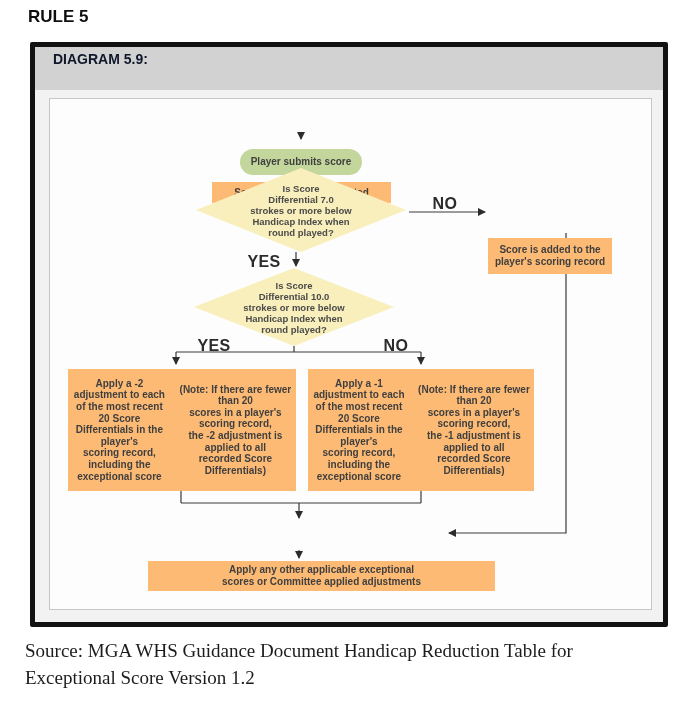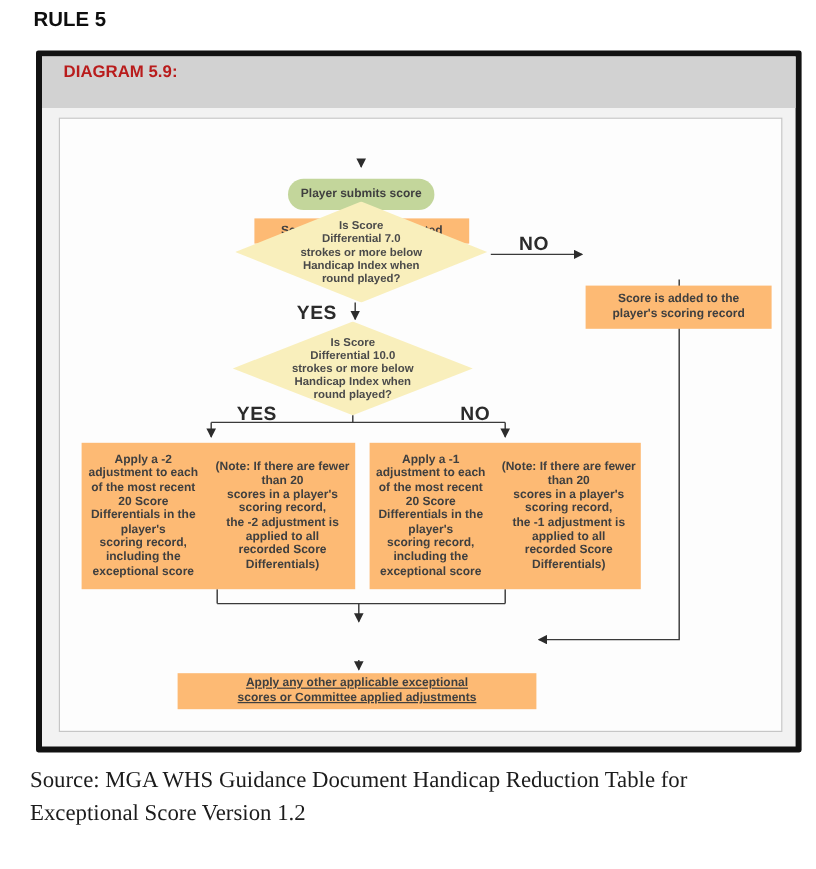--- a/index.html
+++ b/index.html
@@ -5,21 +5,21 @@
   html,body{margin:0;padding:0;background:#ffffff;}
   #page{position:relative;width:680px;height:724px;background:#ffffff;overflow:hidden;
         font-family:"Liberation Sans",sans-serif;}
   .abs{position:absolute;box-sizing:border-box;}
   .pre{white-space:pre-line;}
 
   #rule-label{left:28px;top:7px;font-size:17px;font-weight:bold;color:#0e0e0e;letter-spacing:0px;}
 
   #frame{left:30px;top:42px;width:638px;height:585px;border:5px solid #121212;background:#f2f2f2;border-radius:2px;}
   #diagram-header{position:absolute;left:0;top:0;right:0;height:38px;background:#d2d2d2;
-      display:flex;align-items:flex-start;padding:5px 6px 0 18px;color:#b91c1c;
+      display:flex;align-items:flex-start;padding:5px 6px 0 18px;color:#0f172a;
       font-size:14px;font-weight:bold;line-height:14px;}
   #diagram-header .prefix{width:122px;flex:0 0 auto;}
   #diagram-header .title{white-space:pre-line;}
 
   #panel{left:49px;top:98px;width:603px;height:512px;background:#fdfdfd;border:1px solid #c6c6c6;}
 
   #connectors{left:0;top:0;width:680px;height:724px;pointer-events:none;}
 
   .shape{display:flex;align-items:center;justify-content:center;text-align:center;
          color:#3f3f3f;font-weight:bold;}
@@ -34,28 +34,28 @@
 
   .branch-label{font-size:16px;font-weight:bold;color:#2b2b2b;text-align:center;letter-spacing:0.4px;}
 
   .bigbox{flex-direction:row;justify-content:center;gap:8px;padding:4px 2px;}
   .bigbox .t{font-size:10px;line-height:11.6px;}
 
   #start-oval{left:240px;top:108px;width:122px;height:26px;border-radius:13px;}
   #calc-box{left:212px;top:141px;width:179px;height:21px;}
   #decision1{left:196px;top:168px;width:210px;height:84px;}
   #no1-label{left:424px;top:195px;width:42px;}
-  #score-added-box{left:488px;top:197px;width:155px;height:36px;}
+  #score-added-box{left:488px;top:197px;width:124px;height:36px;}
   #yes1-label{left:243px;top:253px;width:42px;}
   #decision2{left:194px;top:268px;width:200px;height:78px;}
   #yes2-label{left:192px;top:337px;width:44px;}
   #no2-label{left:374px;top:337px;width:44px;}
   #adjust2-box{left:68px;top:369px;width:228px;height:122px;}
   #adjust1-box{left:308px;top:369px;width:226px;height:122px;}
-  #other-box{left:148px;top:520px;width:299px;height:30px;text-decoration:underline;}
+  #other-box{left:148px;top:520px;width:347px;height:30px;}
   #end-oval{left:150px;top:561px;width:302px;height:43px;border-radius:22px;}
 
   #source-text{left:25px;top:637px;width:630px;font-family:"Liberation Serif",serif;
       font-size:19px;line-height:27px;color:#1c1c1c;}
 </style>
 </head>
 <body>
 
 <div id="page">
 

